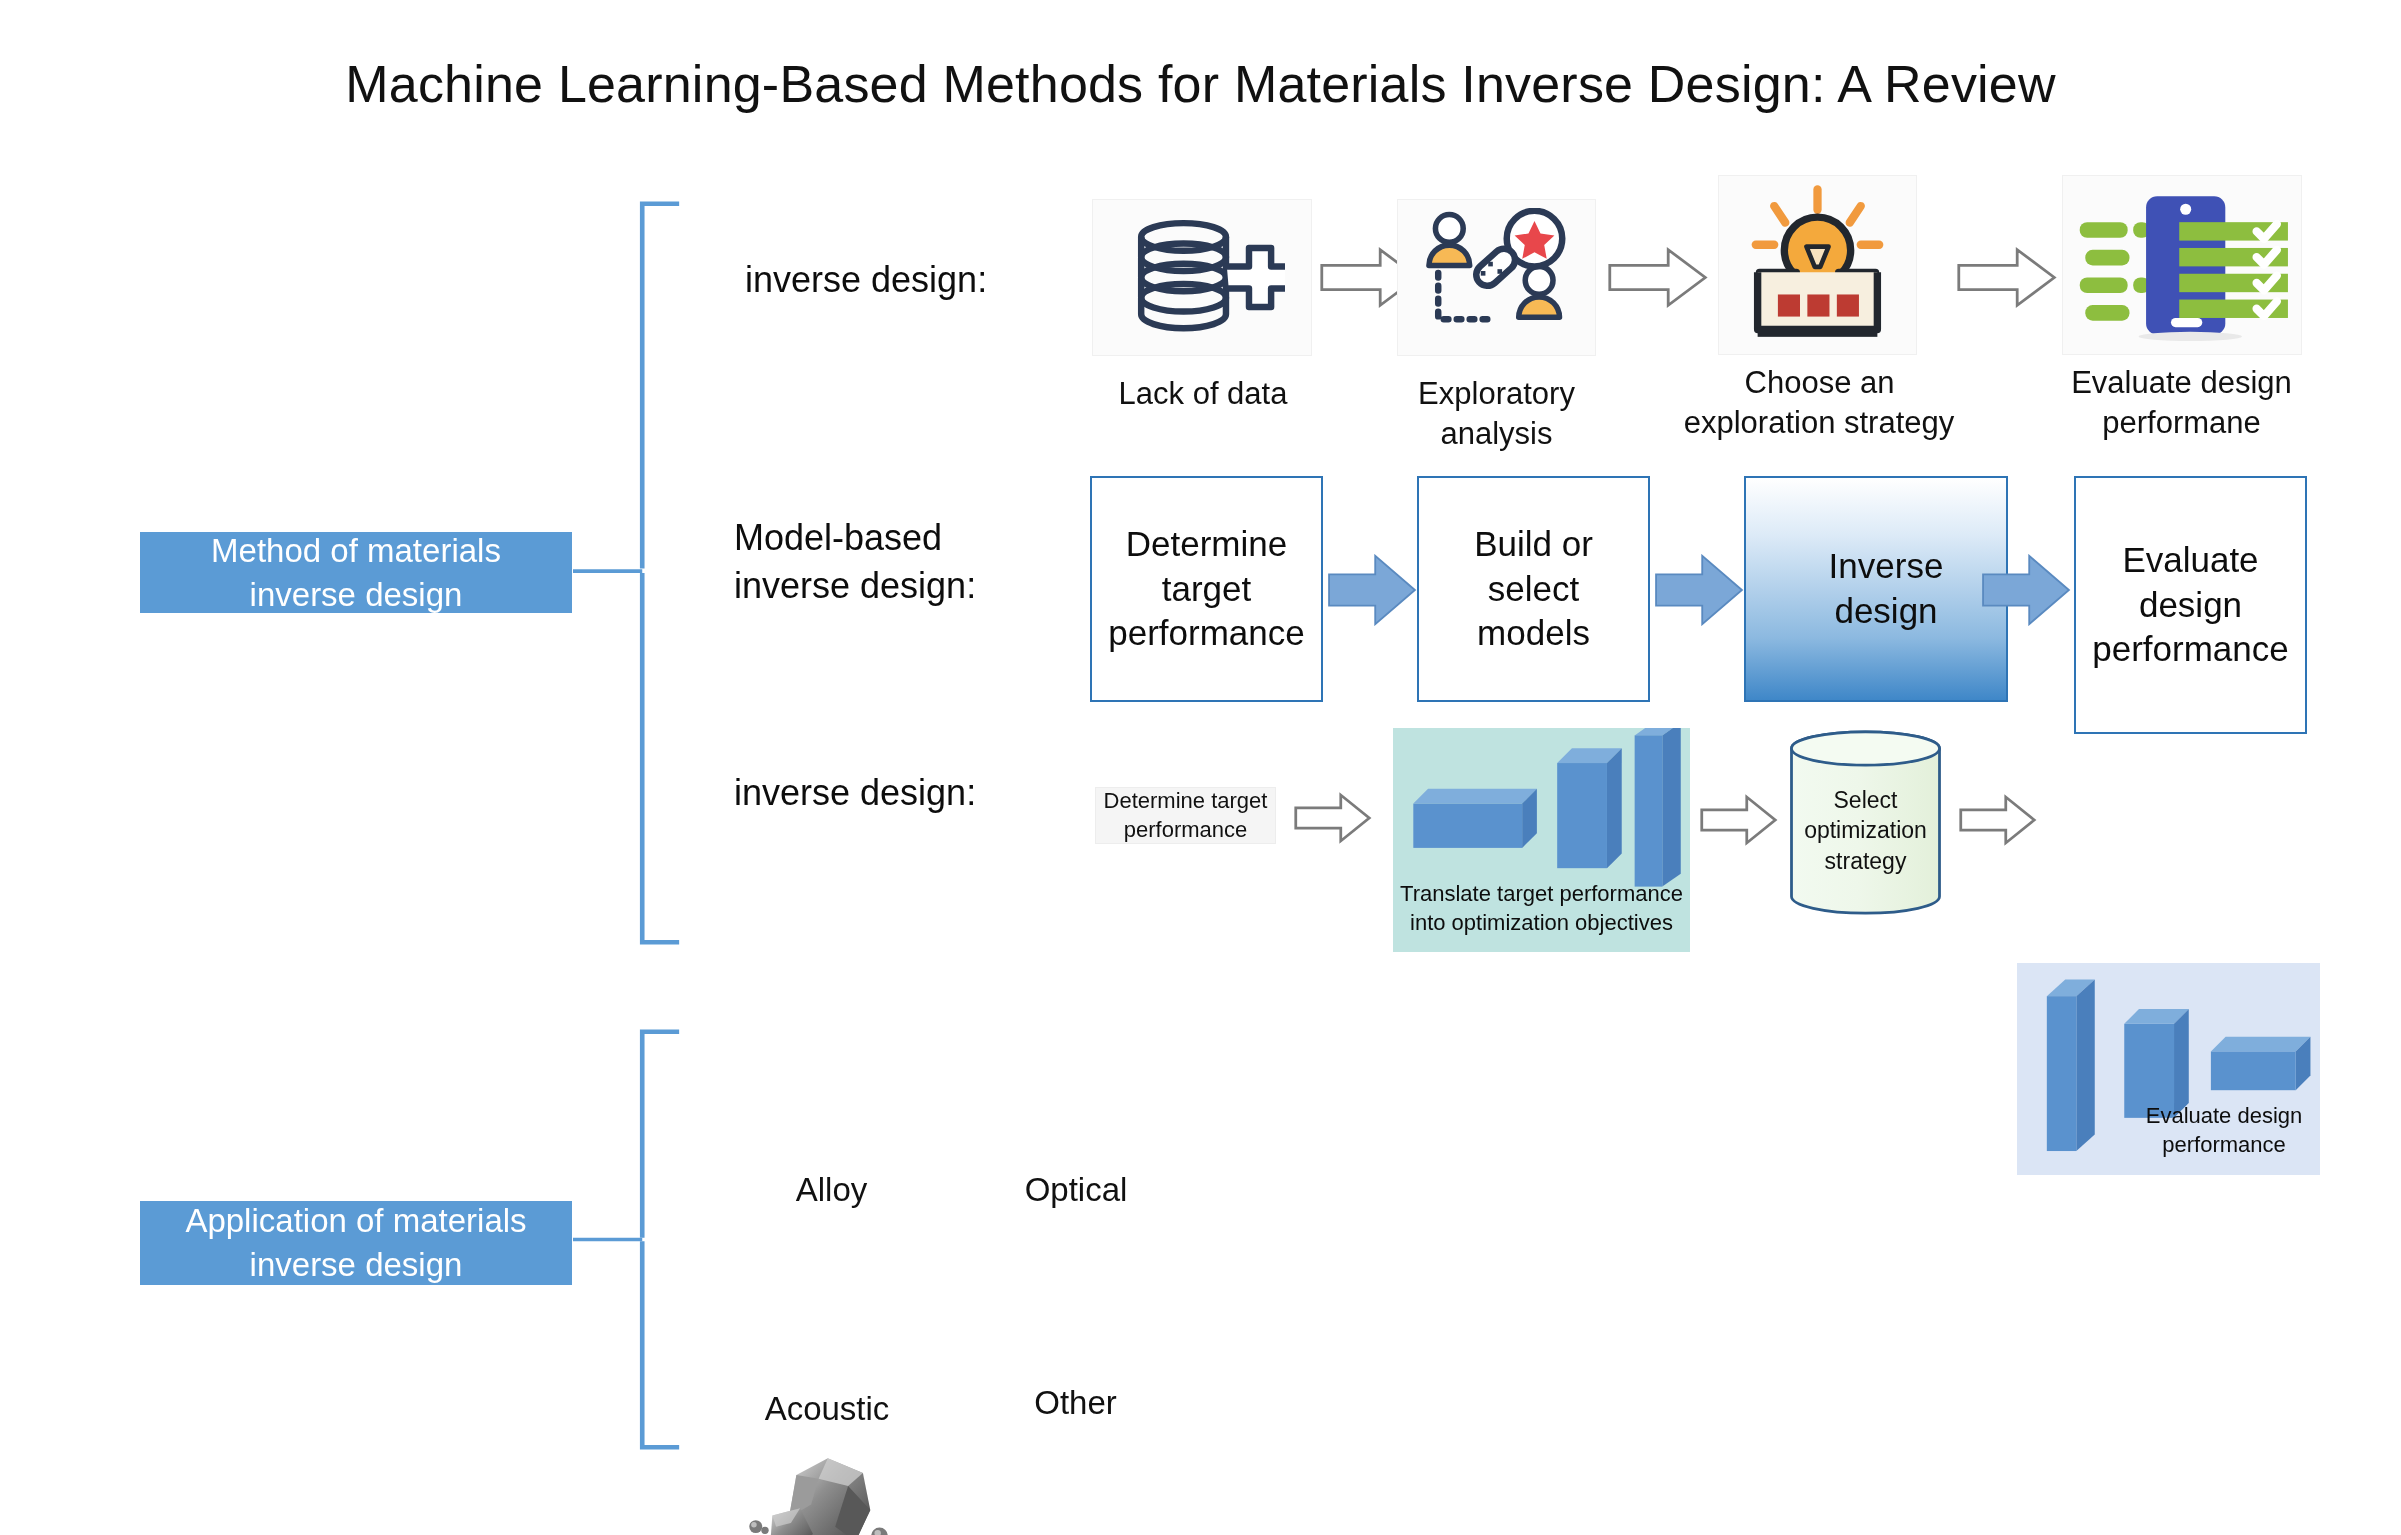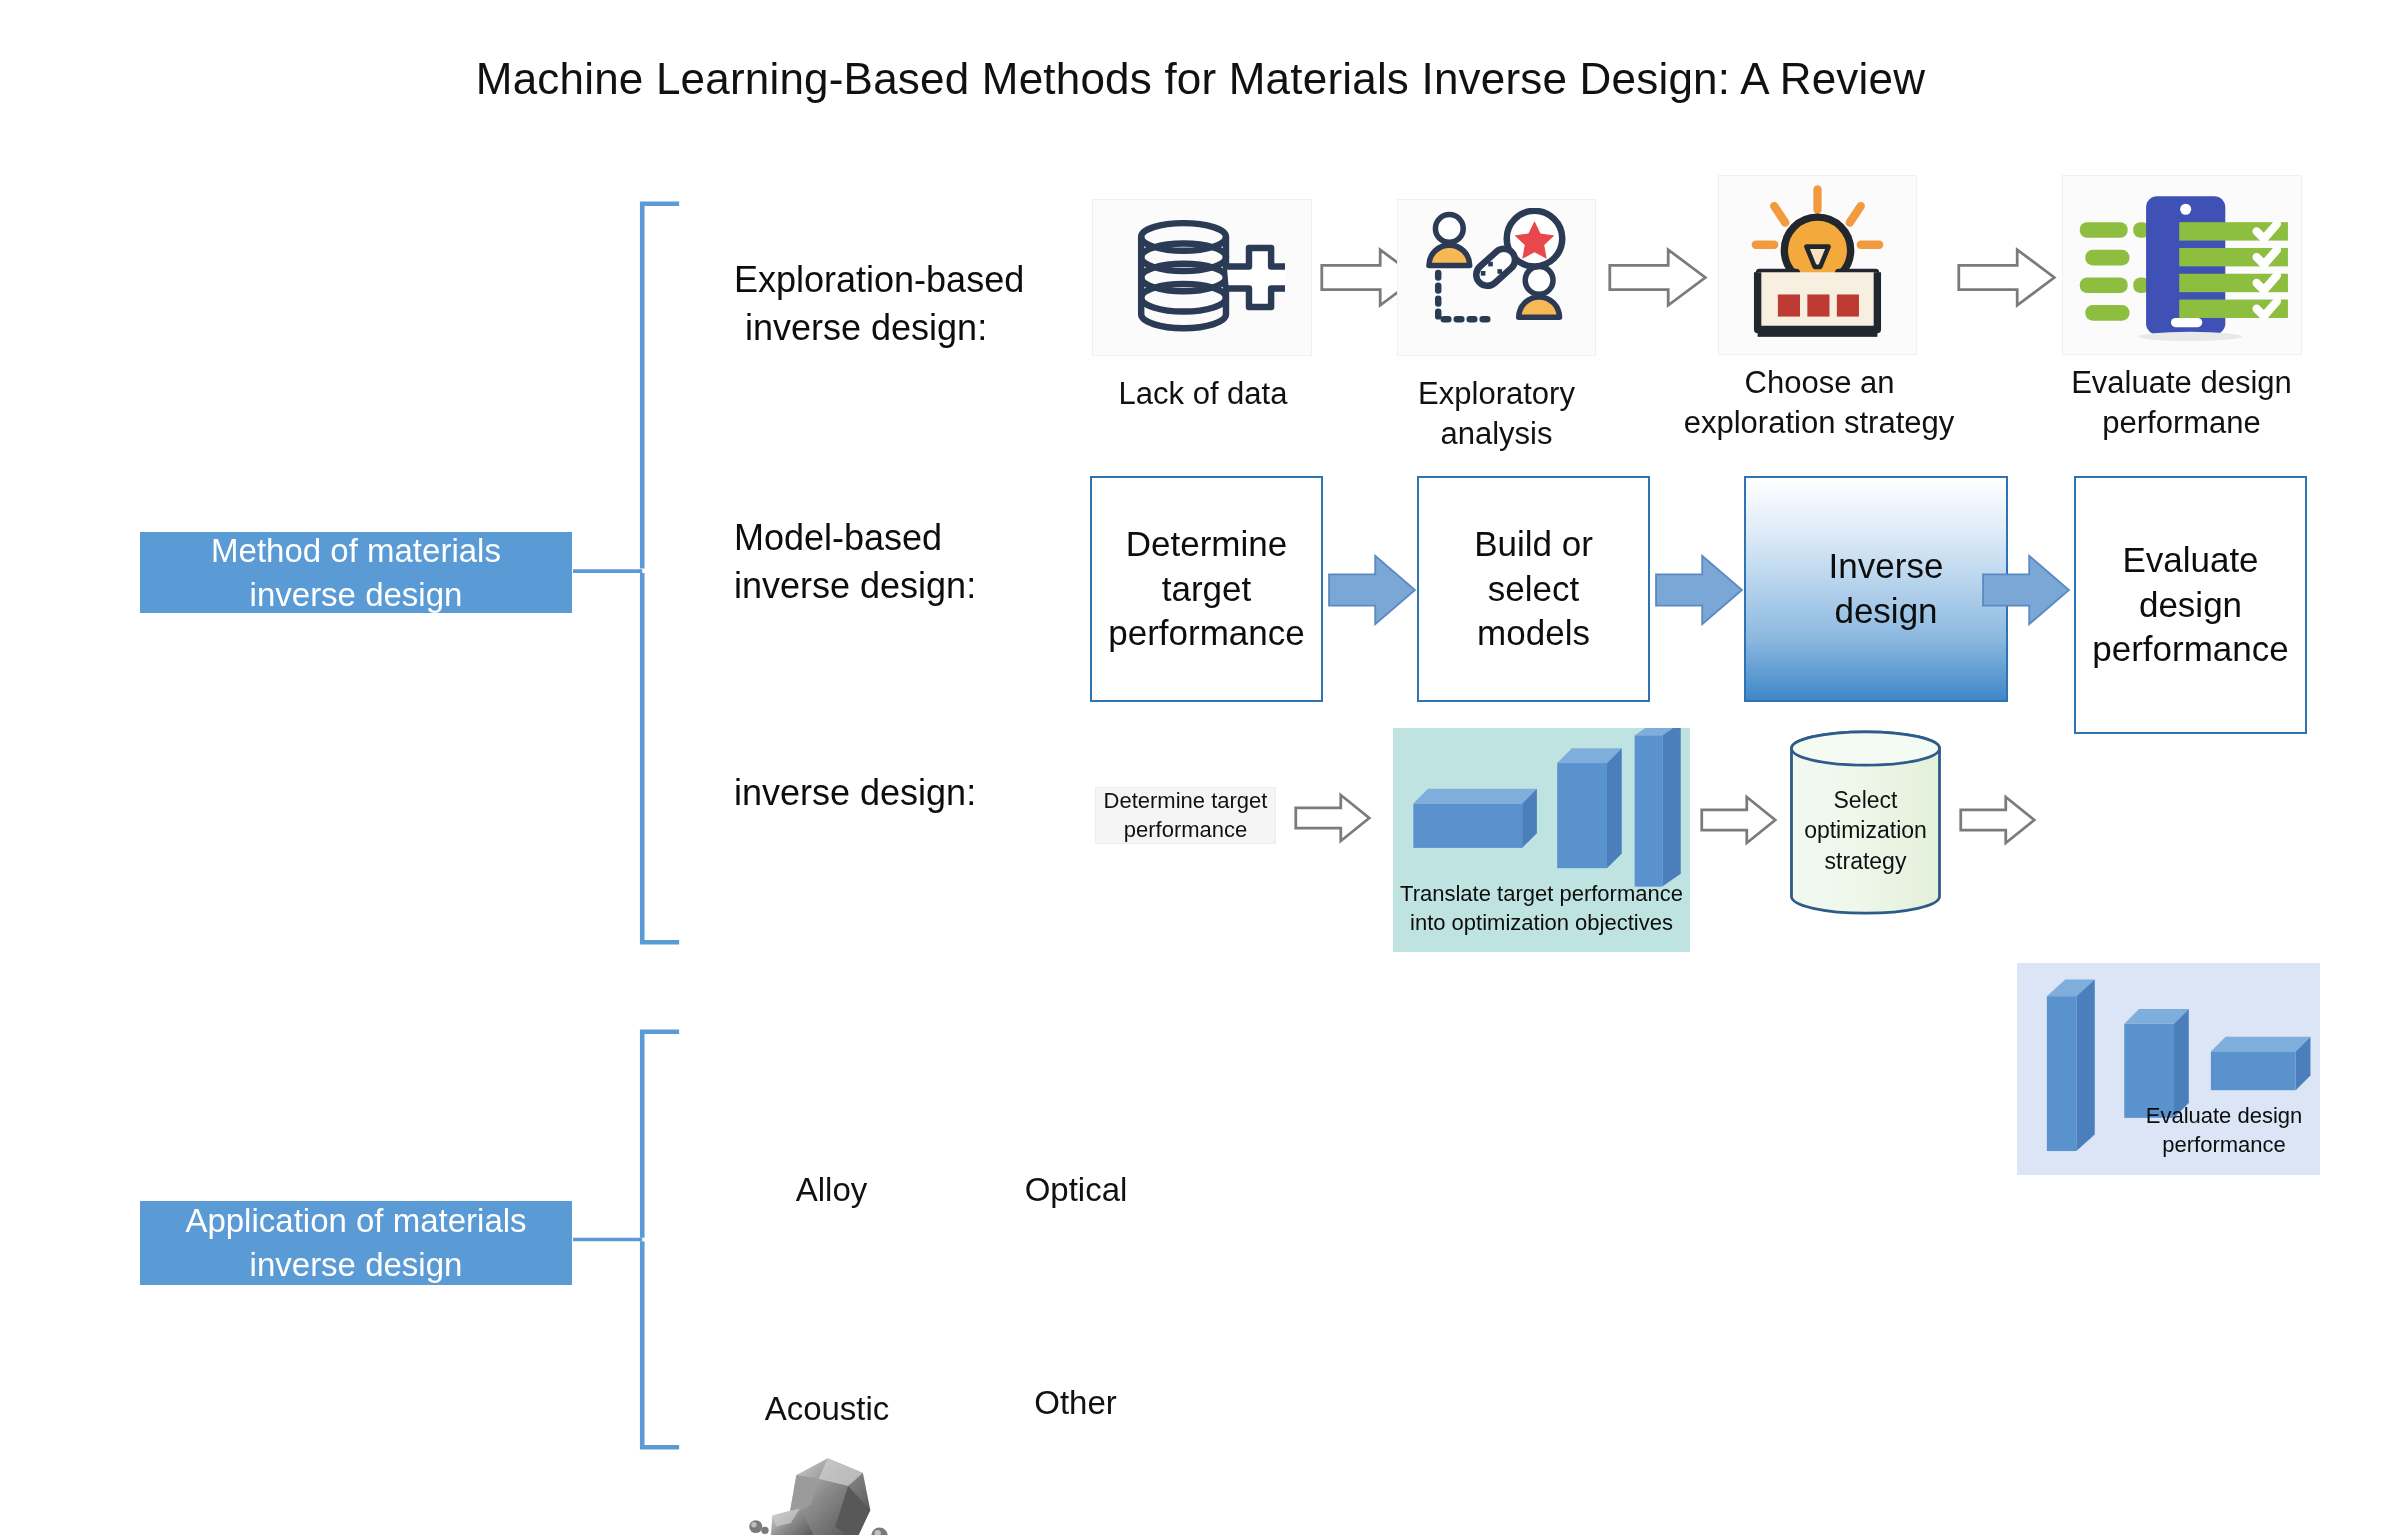--- a/index.html
+++ b/index.html
@@ -3,21 +3,21 @@
 <meta charset="utf-8">
 <style>
   html,body{margin:0;padding:0;background:#ffffff;}
   body{width:2401px;height:1535px;position:relative;overflow:hidden;
        font-family:"Liberation Sans",sans-serif;color:#000;}
   .abs{position:absolute;}
 
   
   #page-title{
     left:0;top:54px;width:2401px;text-align:center;
-    font-size:44px;font-weight:400;letter-spacing:0.2px;color:#111;
+    font-size:52px;font-weight:400;letter-spacing:0.2px;color:#111;
     font-family:"Liberation Sans",sans-serif;
   }
 
   
   .cat-box{
     background:#5B9BD5;color:#fff;display:flex;flex-direction:column;
     align-items:center;justify-content:center;text-align:center;
     font-size:33px;line-height:1.33;padding:5.5px 9.2px;box-sizing:border-box;
   }
   #cat-method{left:140px;top:532px;width:432px;height:81px;}
@@ -94,21 +94,20 @@
   <span>Method of materials</span>
   <span>inverse design</span>
 </div>
 
 <div class="abs cat-box" id="cat-application">
   <span>Application of materials</span>
   <span>inverse design</span>
 </div>
 
 <div class="abs row-label" style="left:734px;top:256px;width:333px;">
-  <div>Exploration-based</div>
   <div style="padding-left:11px;">inverse design:</div>
 </div>
 
 <div class="abs icon-card" style="left:1092px;top:199px;width:220px;height:157px;">
   <svg width="166" height="129" viewBox="0 0 180 140">
     <g fill="none" stroke="#2B3A55" stroke-width="7" stroke-linejoin="round">
       <ellipse cx="70" cy="26" rx="46" ry="15"></ellipse>
       <path d="M24 26 v22 M116 26 v22"></path>
       <ellipse cx="70" cy="48" rx="46" ry="15"></ellipse>
       <path d="M24 48 v22 M116 48 v22"></path>

